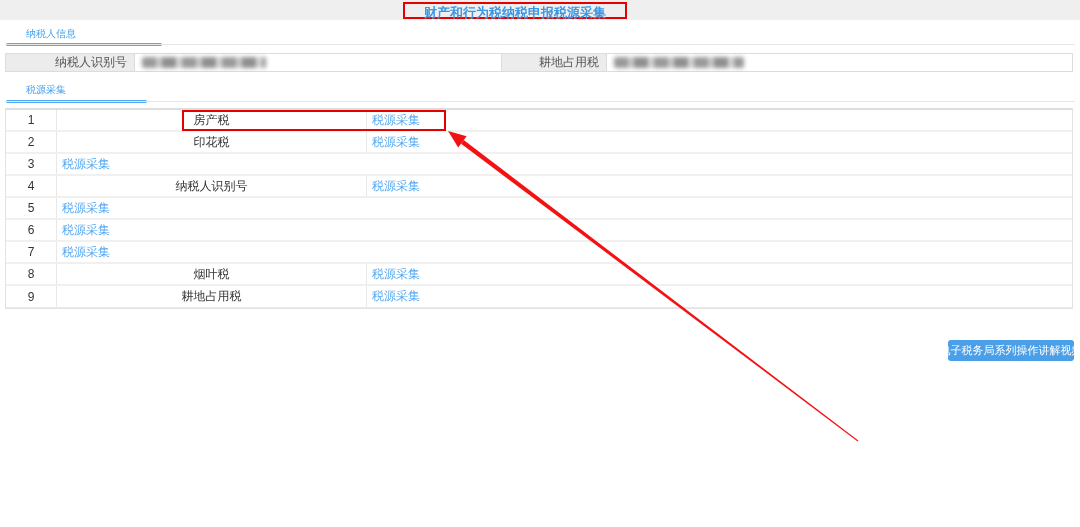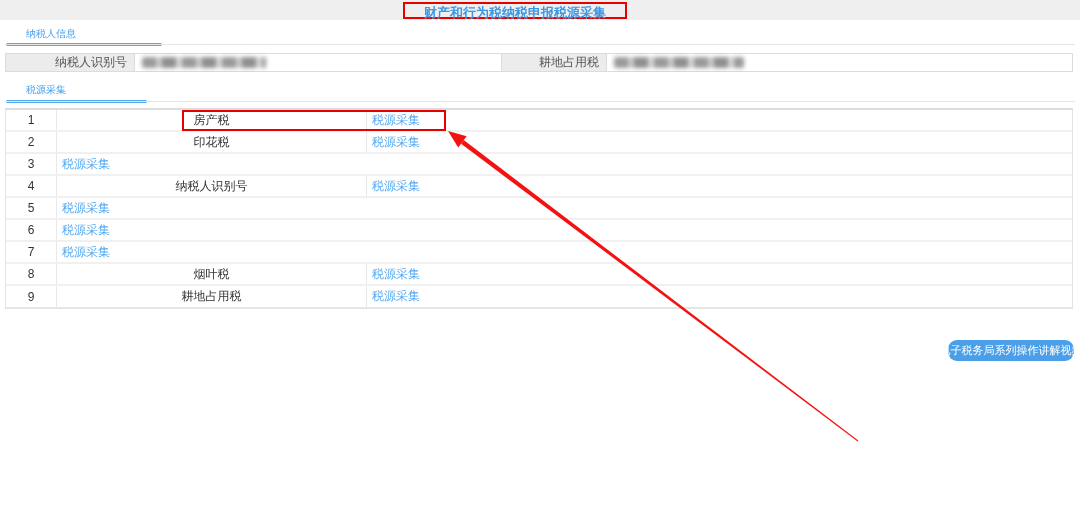--- a/index.html
+++ b/index.html
@@ -45,21 +45,21 @@
   .c-tax { width:310px; justify-content:center; border-right:1px solid #e8e8e8; }
   .c-act { flex:1; padding-left:5px; }
   .link { color:#53a8f1; font-size:12px; text-decoration:none; cursor:pointer; }
 
   
   .hl-row-box { position:absolute; left:182px; top:110px; width:264px; height:21px;
     border:2px solid #e60000; pointer-events:none; }
 
   
   .video-btn { position:absolute; left:948px; top:340px; width:126px; height:21px;
-    background:#4b9fe8; color:#fff; font-size:11px; border:none; border-radius:9px;
+    background:#4b9fe8; color:#fff; font-size:11px; border:none; border-radius:3px;
     display:flex; align-items:center; justify-content:center; cursor:pointer; white-space:nowrap; }
 
   
   .arrow-svg { position:absolute; left:0; top:0; width:1080px; height:527px;
     pointer-events:none; }
 </style>
 </head>
 <body>
 
 <div id="page">

